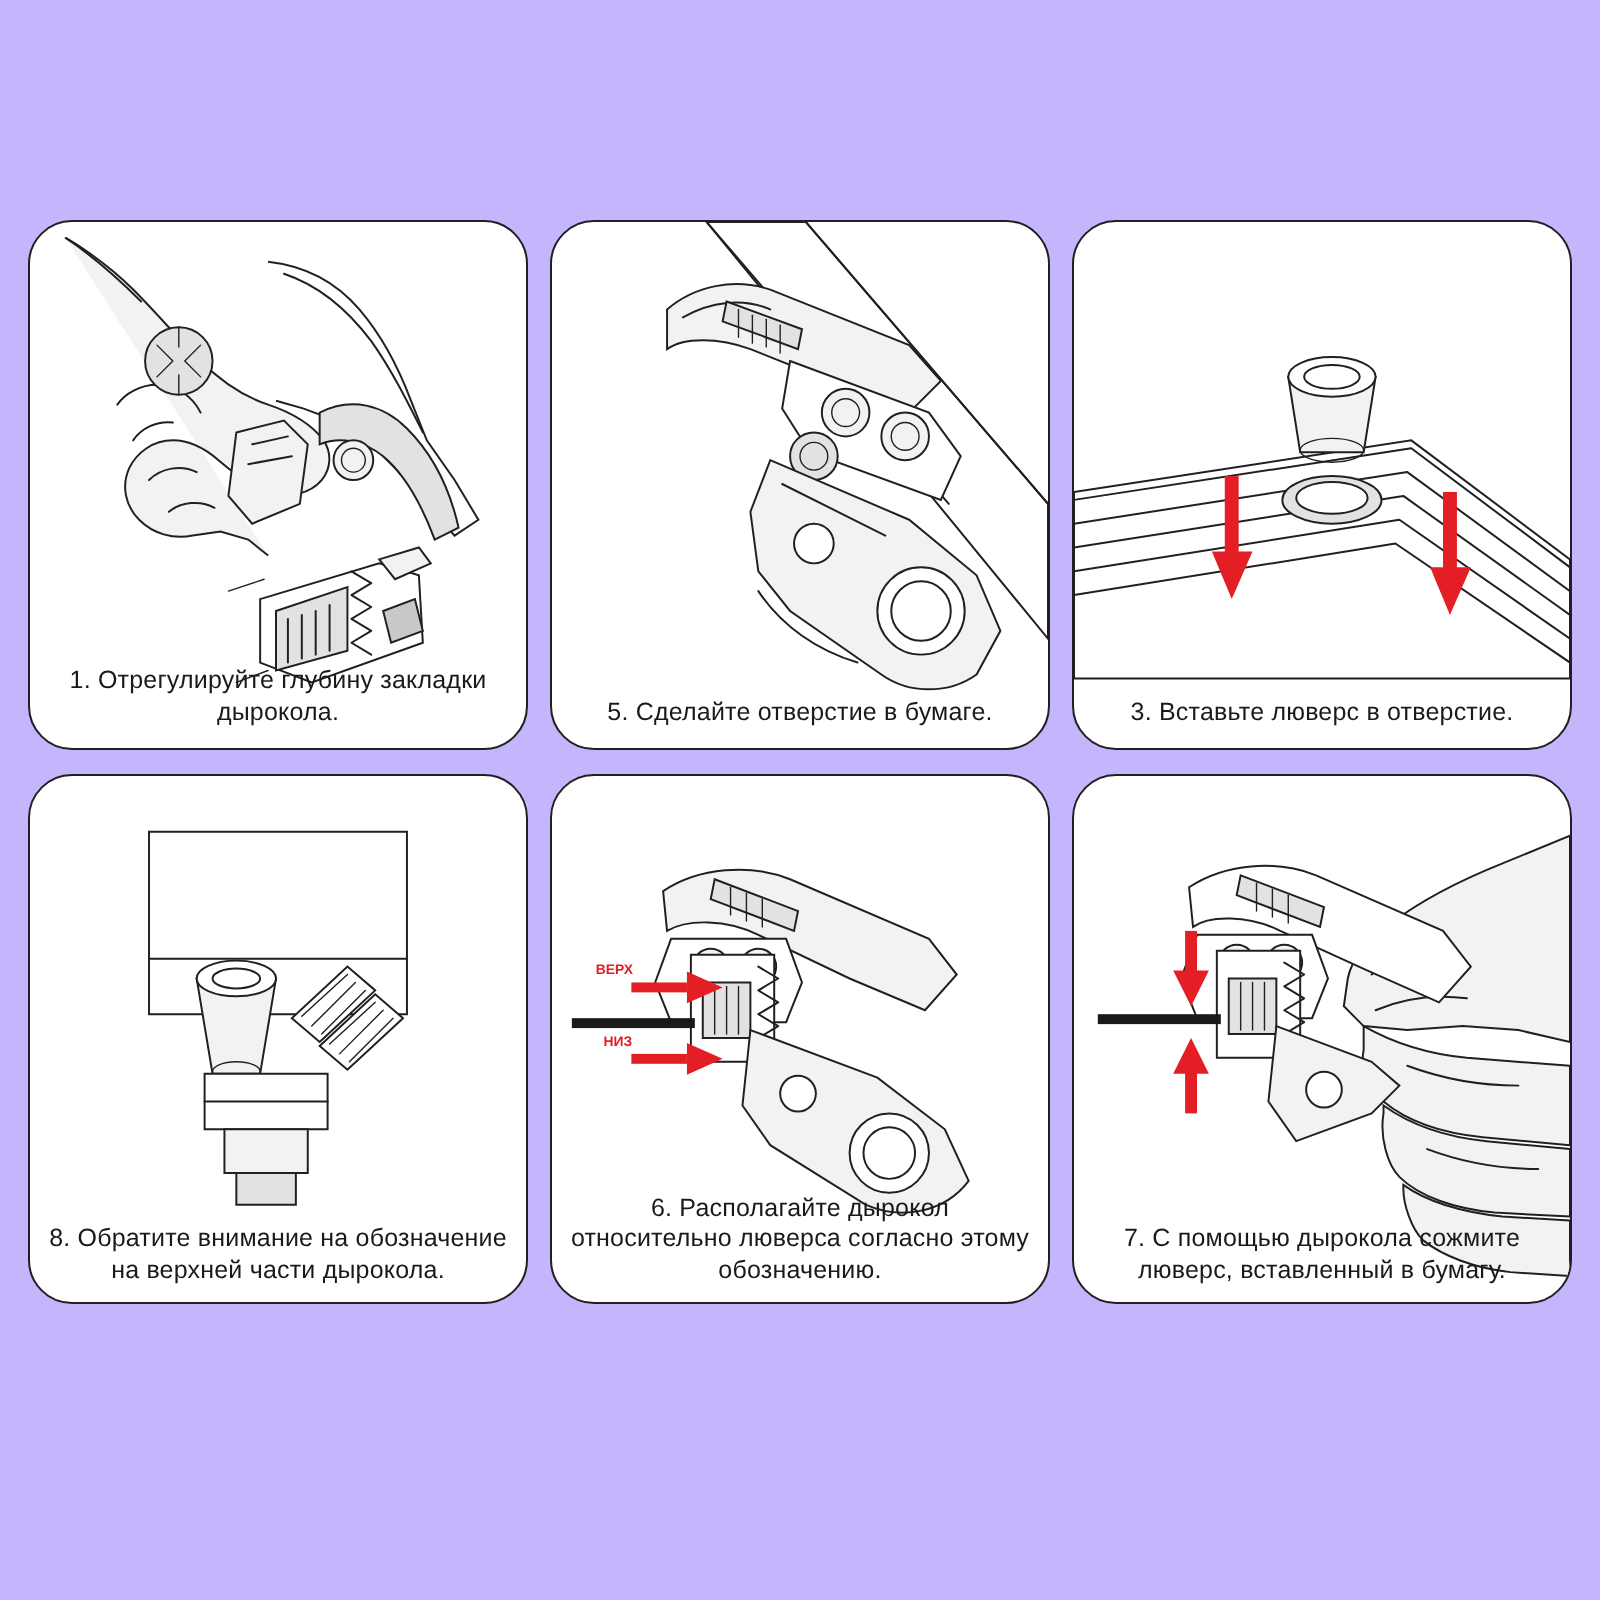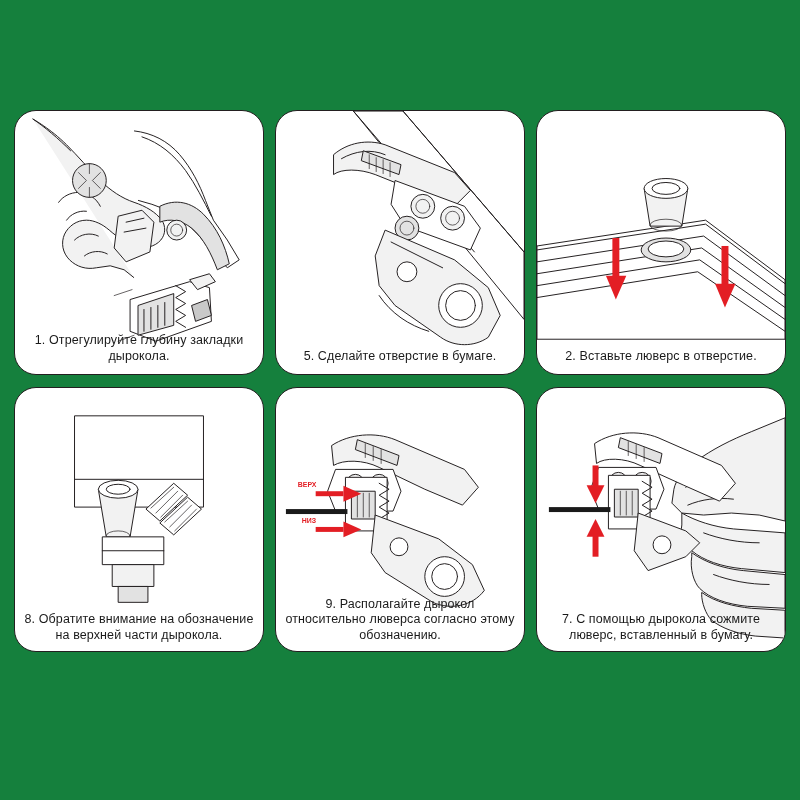--- a/index.html
+++ b/index.html
@@ -11,21 +11,21 @@
     width: 800px;
     height: 800px;
     font-family: "Liberation Sans", sans-serif;
     color: #1a1a1a;
     overflow: hidden;
   }
   .sheet {
     position: relative;
     width: 800px;
     height: 800px;
-    background: #15803d;
+    background: #c4b5fd;
   }
   .grid {
     position: absolute;
     left: 14px;
     top: 110px;
     width: 772px;
     display: grid;
     grid-template-columns: repeat(3, 250px);
     grid-template-rows: 265px 265px;
     column-gap: 11px;
@@ -171,21 +171,21 @@
 
         <g class="arrow-red">
           <rect x="76" y="128" width="7" height="40"></rect>
           <path d="M69.5 166 L90 166 L79.5 190 Z"></path>
         </g>
         <g class="arrow-red">
           <rect x="186" y="136" width="7" height="40"></rect>
           <path d="M179.5 174 L200 174 L189.5 198 Z"></path>
         </g>
       </svg>
-      <div class="caption">2. Вставьте люверс в отверстие.</div>
+      <div class="caption">3. Вставьте люверс в отверстие.</div>
     </div>
 
     <div class="panel">
       <svg class="art" viewBox="0 0 250 265">
 
         <path class="fill-w" d="M60 28 L190 28 L190 120 L60 120 Z"></path>
         <path class="ln" d="M60 92 L190 92"></path>
 
         <path class="fill-lt" d="M84 102 L124 102 L116 150 L92 150 Z"></path>
         <ellipse class="fill-w" cx="104" cy="102" rx="20" ry="9"></ellipse>
@@ -245,21 +245,21 @@
           <rect x="40" y="104" width="28" height="5"></rect>
           <path d="M68 98.5 L68 114.5 L86 106.5 Z"></path>
         </g>
         <g class="arrow-red">
           <rect x="40" y="140" width="28" height="5"></rect>
           <path d="M68 134.5 L68 150.5 L86 142.5 Z"></path>
         </g>
         <text class="red-txt" x="22" y="100">ВЕРХ</text>
         <text class="red-txt" x="26" y="136">НИЗ</text>
       </svg>
-      <div class="caption tall">9. Располагайте дырокол относительно люверса согласно этому обозначению.</div>
+      <div class="caption tall">6. Располагайте дырокол относительно люверса согласно этому обозначению.</div>
     </div>
 
     <div class="panel">
       <svg class="art" viewBox="0 0 250 265">
 
         <path class="fill-lt" d="M250 30 L216 44 C196 52 176 62 160 74 C148 82 140 92 138 102 L136 116 L146 126 L168 128 L196 126 L224 128 L250 134 Z"></path>
         <path class="ln" d="M150 100 C160 92 174 86 190 84"></path>
         <path class="ln" d="M152 118 C166 112 182 110 198 112"></path>
         <path class="fill-lt" d="M146 126 C160 134 178 140 198 142 L250 146 L250 186 L206 182 C186 180 168 174 156 164 C148 158 144 148 146 138 Z"></path>
         <path class="ln" d="M168 146 C184 152 204 156 224 156"></path>

